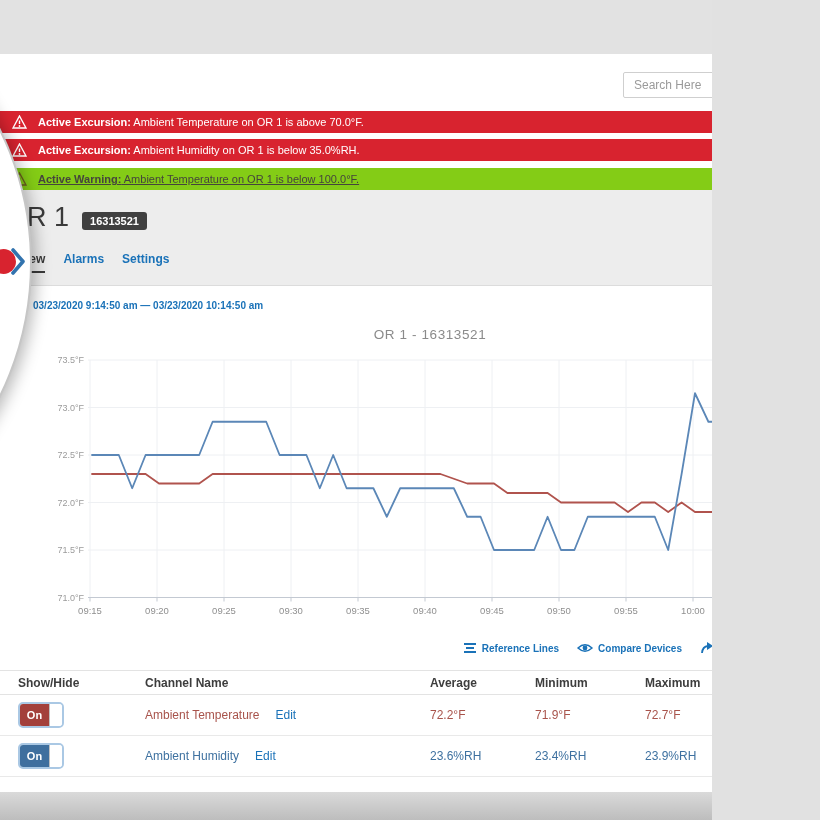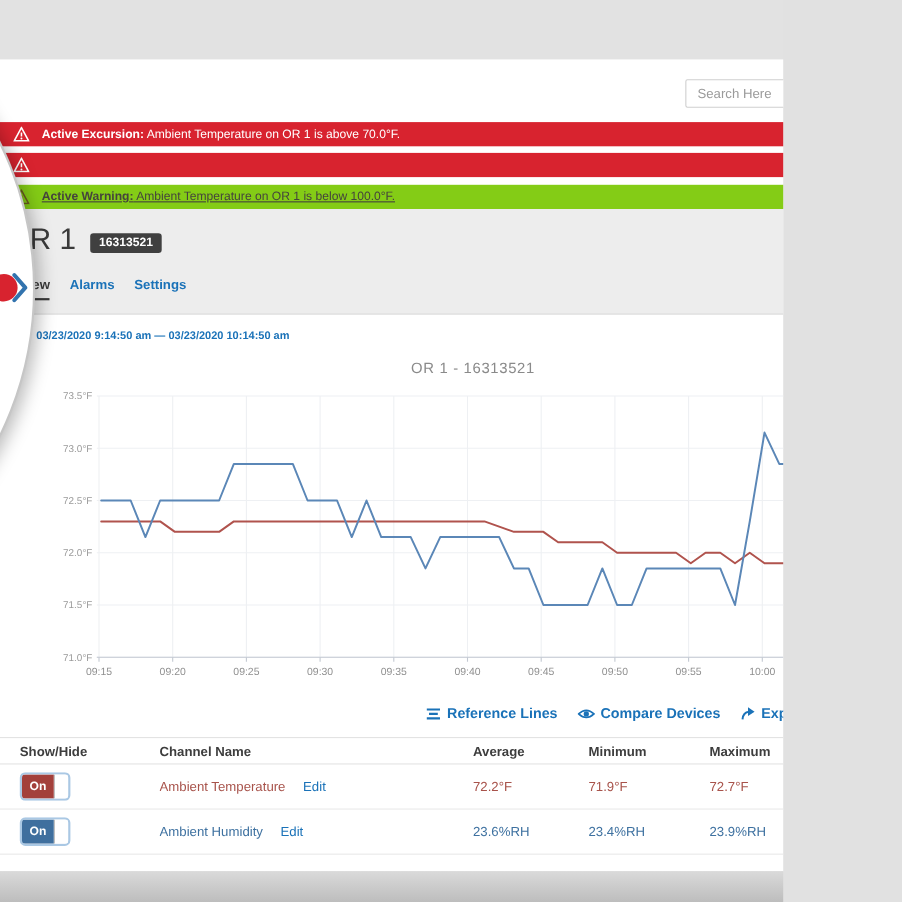--- a/index.html
+++ b/index.html
@@ -34,21 +34,21 @@
   .tab.active{color:#3a3a3a;border-bottom:2px solid #3a3a3a;}
 
   .date-range{position:absolute;left:33px;top:246px;font-size:10px;font-weight:bold;color:#1a72b8;cursor:pointer;}
 
   .chart-title{position:absolute;left:0;top:273px;width:820px;text-align:center;text-indent:40px;
     font-size:13.5px;color:#8a8a8a;letter-spacing:.6px;}
   #chart{position:absolute;left:0;top:292px;}
 
   
   .actions{position:absolute;right:-26px;top:587px;display:flex;gap:18px;align-items:center;}
-  .action{display:flex;align-items:center;gap:5px;color:#1a72b8;font-size:13px;font-weight:bold;
+  .action{display:flex;align-items:center;gap:5px;color:#1a72b8;font-size:10px;font-weight:bold;
     cursor:pointer;white-space:nowrap;}
   .action svg{flex:none;}
 
   
   .table{position:absolute;left:0;top:616px;width:820px;}
   .trow{display:grid;grid-template-columns:145px 285px 105px 110px 115px 60px;align-items:center;
     overflow:hidden;}
   .thead{height:23px;border-top:1px solid #e3e3e3;border-bottom:1px solid #e3e3e3;
     font-size:12px;font-weight:bold;color:#3d3d3d;}
   .tbody-row{height:40px;border-bottom:1px solid #e9e9e9;font-size:12px;}
@@ -87,20 +87,21 @@
       </svg>
       <span class="atxt"><span class="albl">Active Excursion:</span><span> Ambient Temperature on OR 1 is above 70.0°F.</span></span>
     </div>
 
     <div class="alert alert-1" style="background: rgb(216, 35, 47); color: rgb(255, 255, 255);">
       <svg width="15" height="14" viewBox="0 0 15 14">
         <polygon points="7.5,1 14,13 1,13" fill="none" stroke="#fff" stroke-width="1.4"></polygon>
         <line x1="7.5" y1="5.5" x2="7.5" y2="9" stroke="#fff" stroke-width="1.4"></line>
         <circle cx="7.5" cy="11" r="0.9" fill="#fff"></circle>
       </svg>
+      <span class="atxt"><span class="albl">Active Excursion:</span><span> Ambient Humidity on OR 1 is below 35.0%RH.</span></span>
     </div>
 
     <div class="alert alert-2" style="background: #84cc16; color: rgb(69, 68, 60); text-decoration: underline;">
       <svg width="15" height="14" viewBox="0 0 15 14">
         <polygon points="7.5,1 14,13 1,13" fill="none" stroke="#6b5c20" stroke-width="1.4"></polygon>
         <line x1="7.5" y1="5.5" x2="7.5" y2="9" stroke="#6b5c20" stroke-width="1.4"></line>
         <circle cx="7.5" cy="11" r="0.9" fill="#6b5c20"></circle>
       </svg>
       <span class="atxt"><span class="albl">Active Warning:</span><span> Ambient Temperature on OR 1 is below 100.0°F.</span></span>
     </div>

